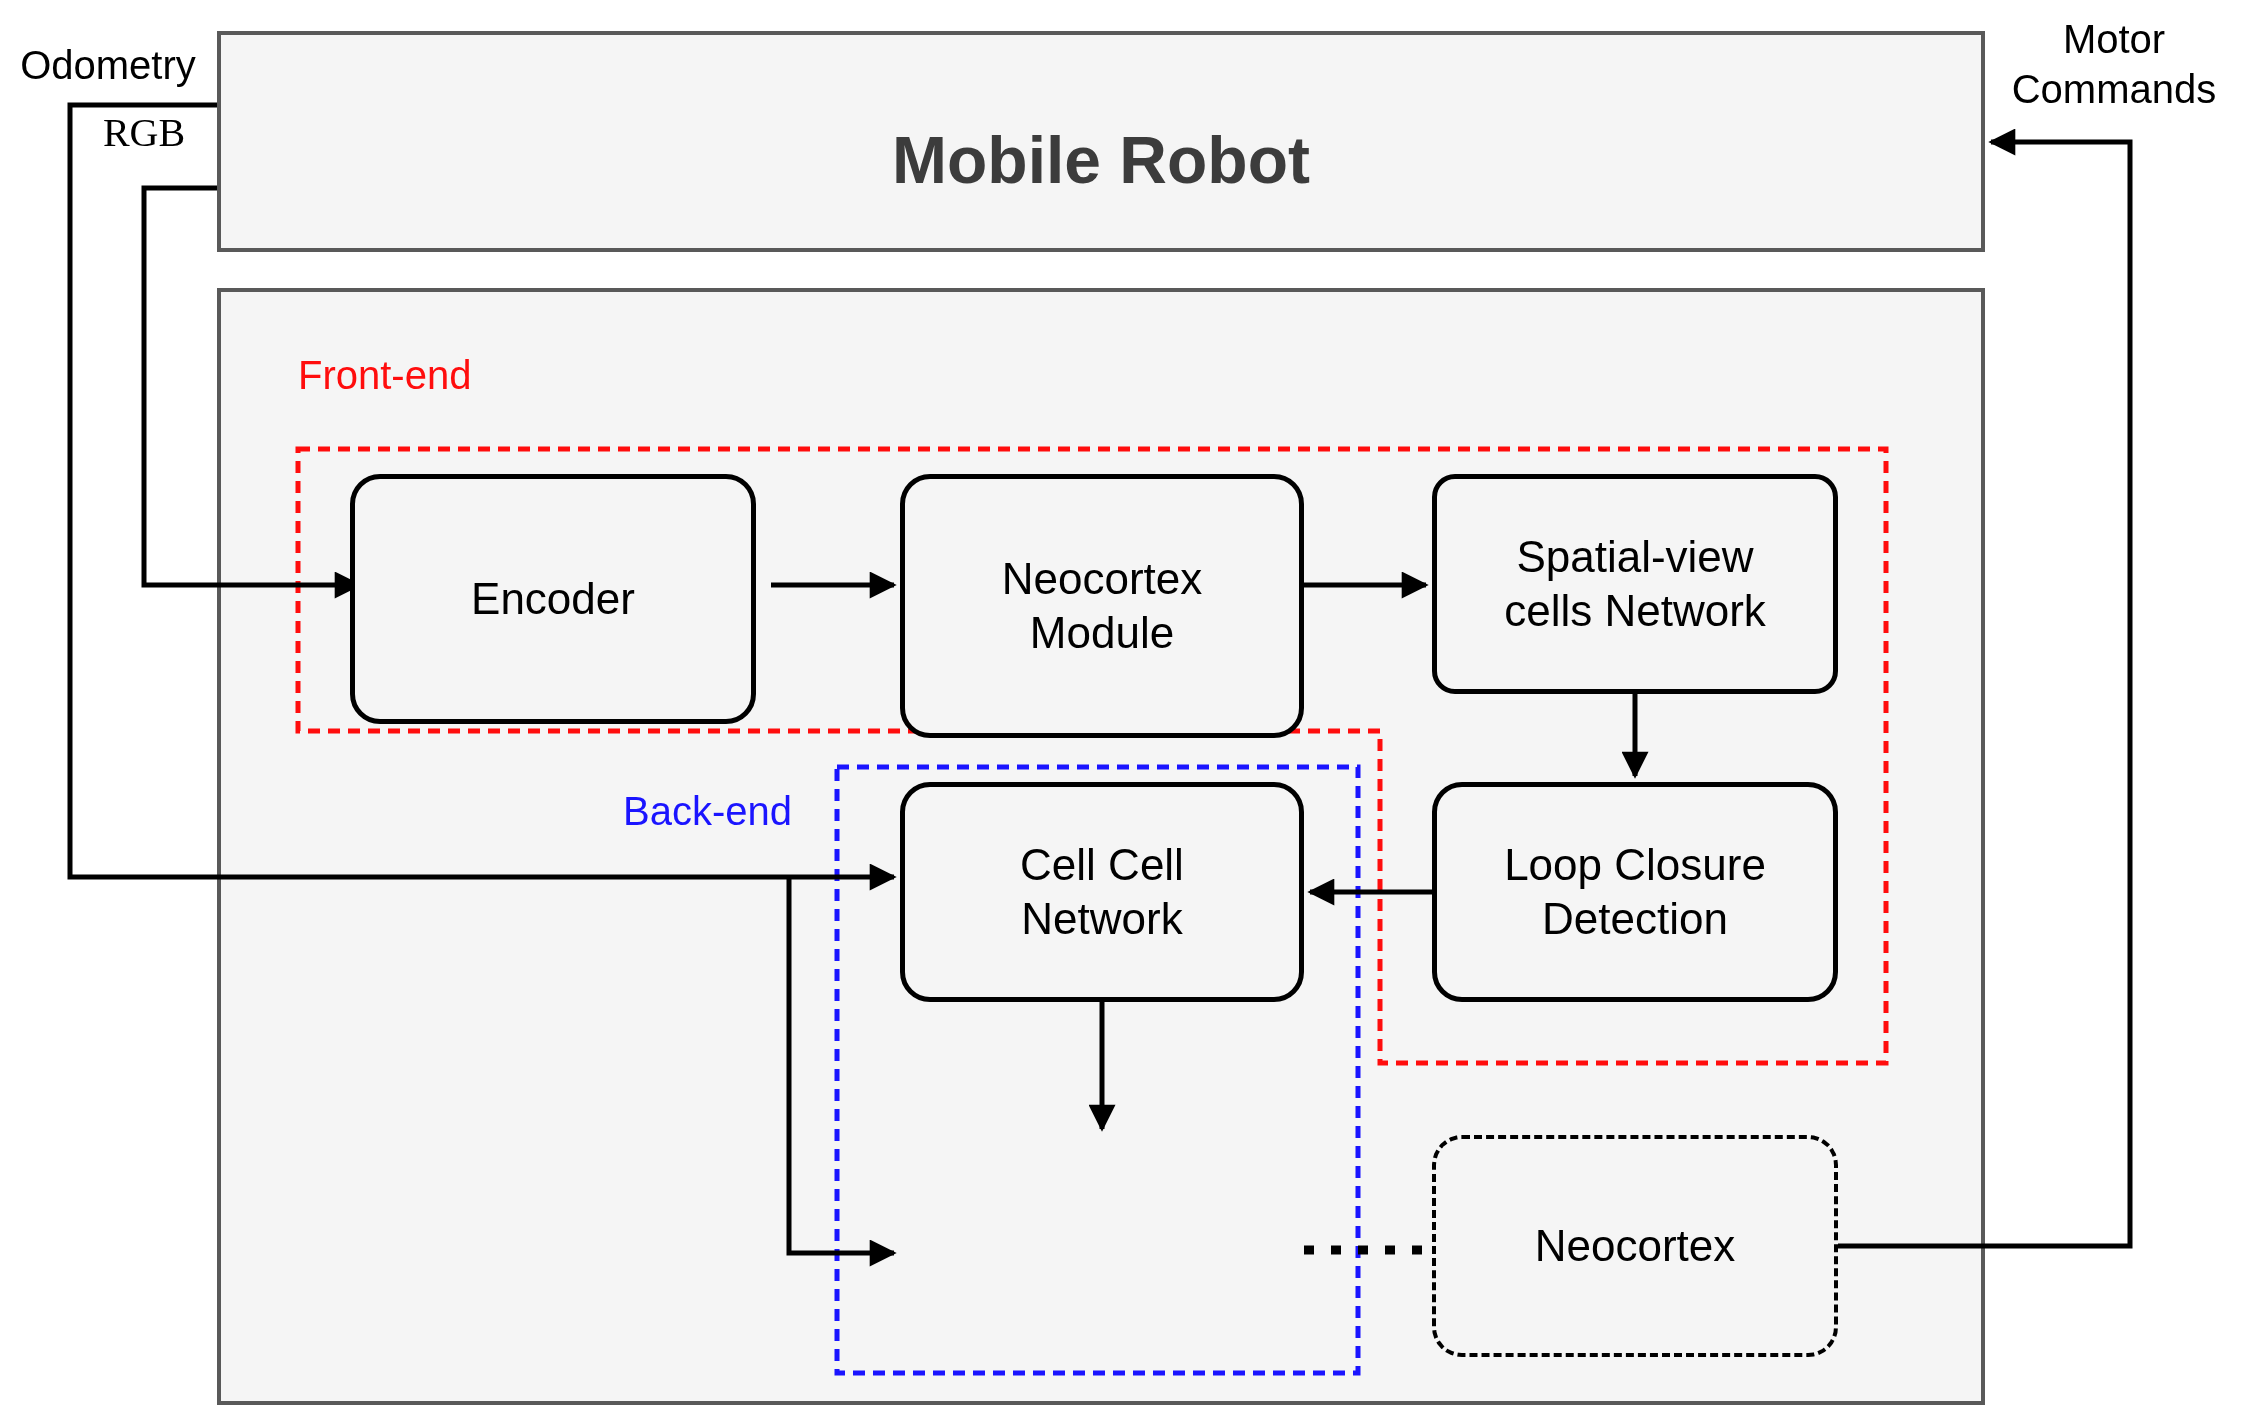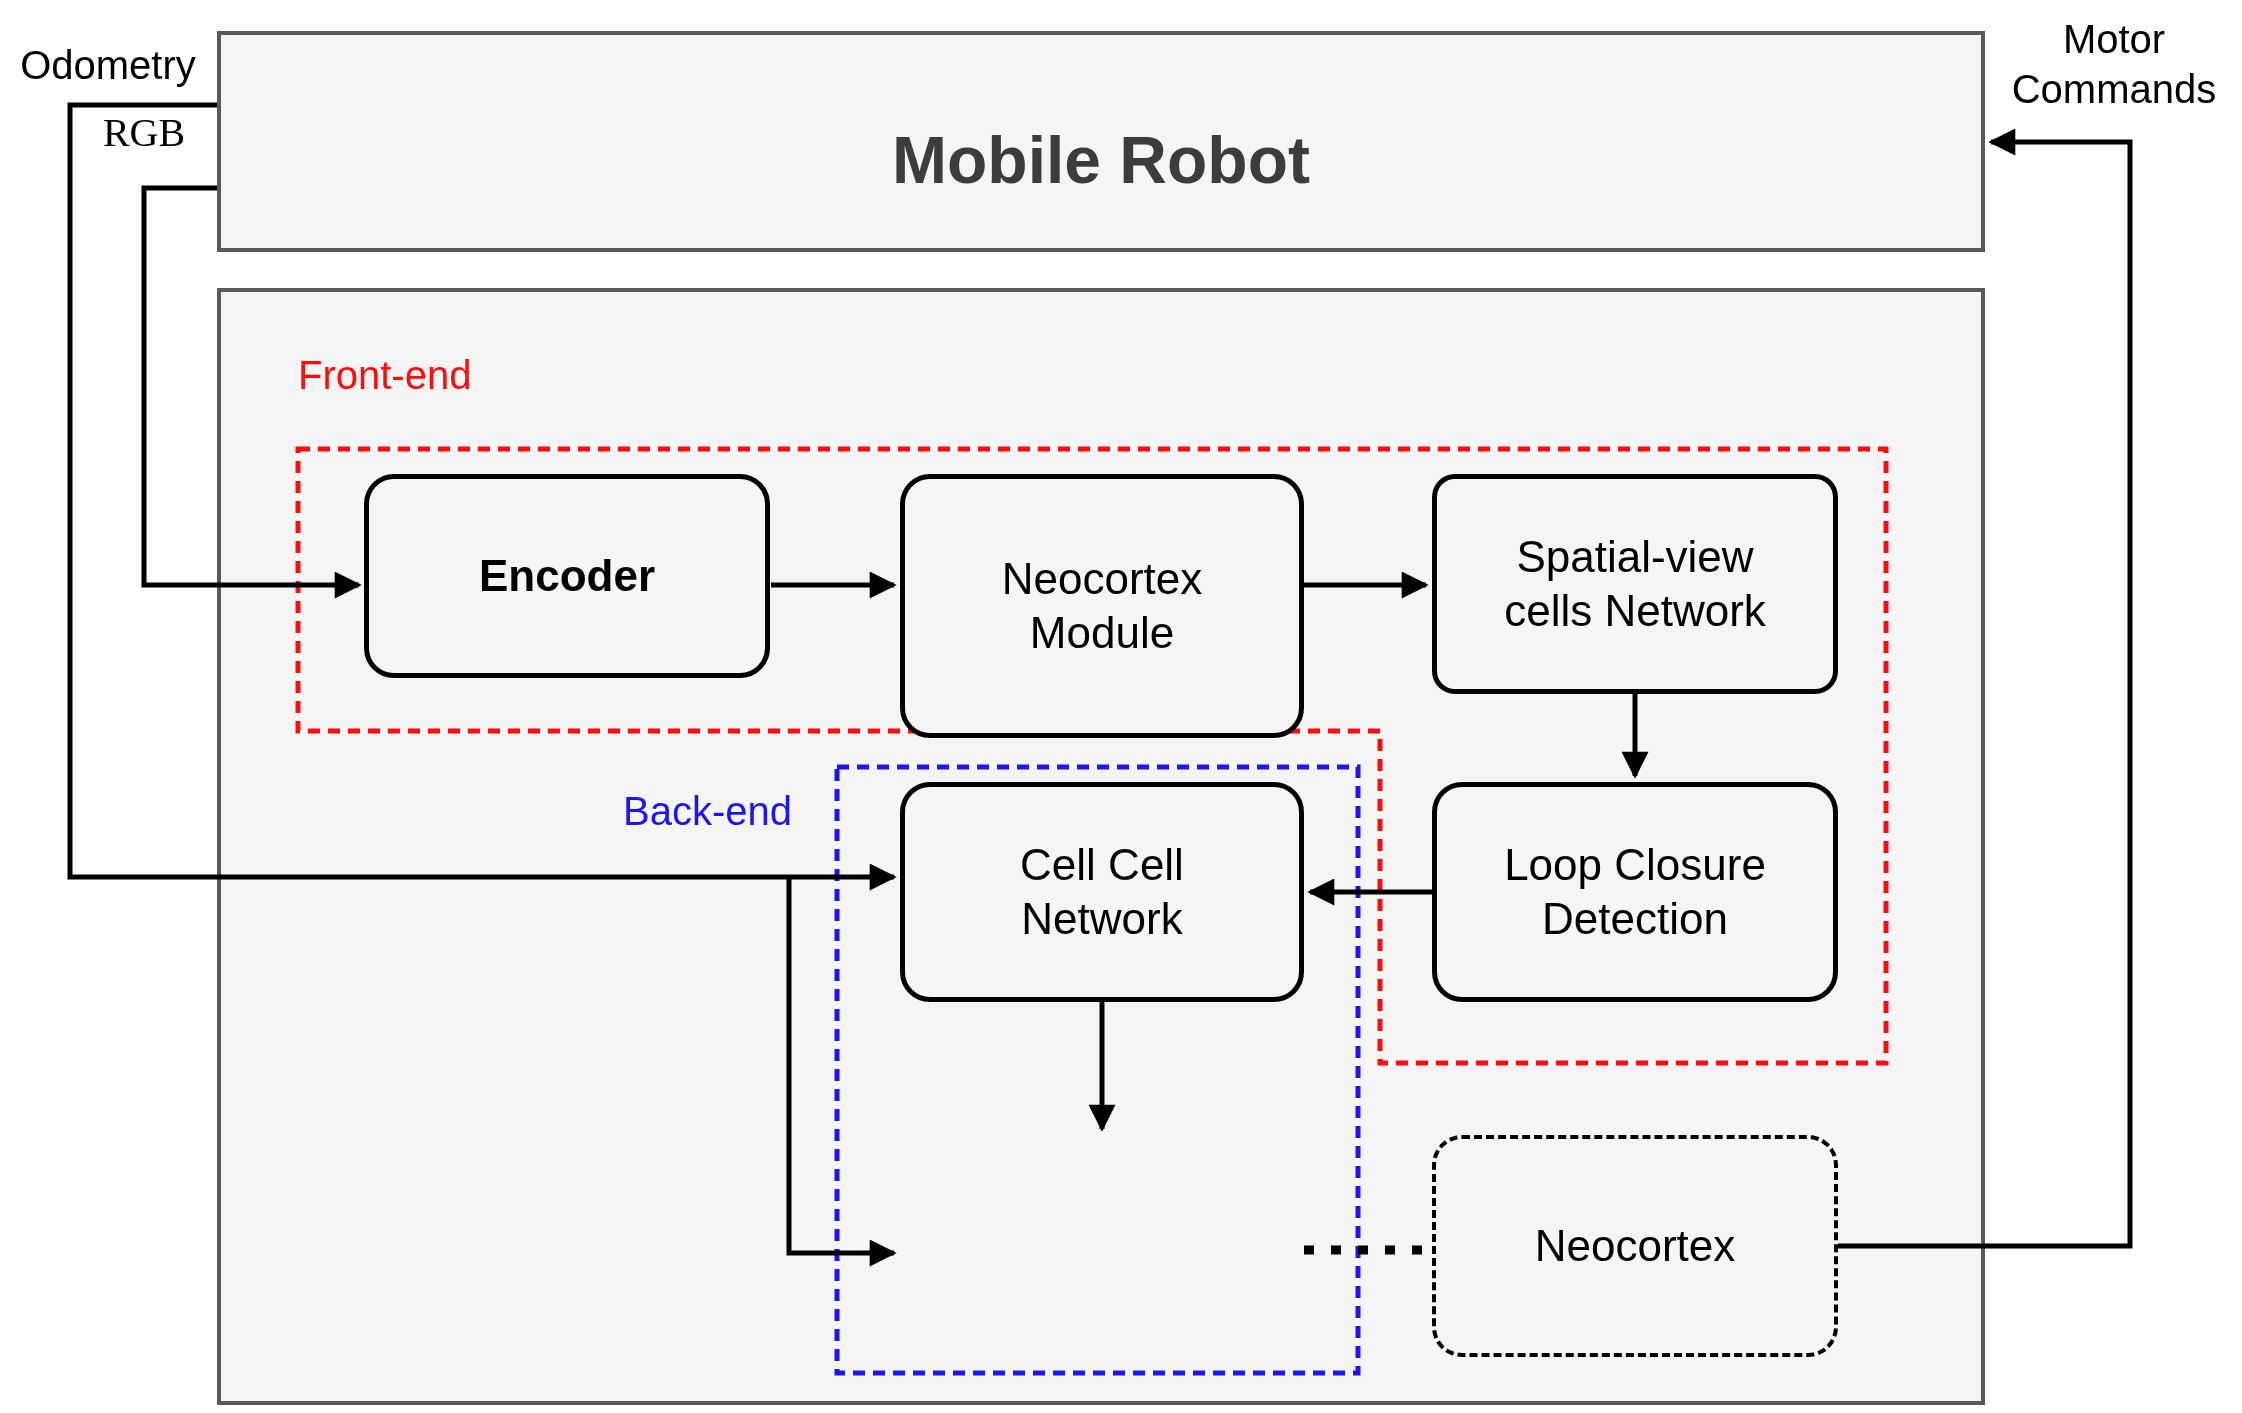--- a/index.html
+++ b/index.html
@@ -34,21 +34,21 @@
     position:absolute;
     background:var(--container-fill,#f5f5f5);
     border:5px solid var(--node-border,#000);
     border-radius:30px;
     box-sizing:border-box;
     display:flex;flex-direction:column;align-items:center;justify-content:center;
     font-size:44px;line-height:54px;color:var(--label-text,#000);
     text-align:center;
   }
   .node .l2:empty{display:none;}
-  .node-encoder{left:364px;top:474px;width:406px;height:204px;font-weight:bold;}
+  .node-encoder{left:350px;top:474px;width:406px;height:250px;}
   .node-neocortex{left:900px;top:474px;width:404px;height:264px;}
   .node-spatial{left:1432px;top:474px;width:406px;height:220px;border-radius:23px;}
   .node-pose-cell{left:900px;top:782px;width:404px;height:220px;}
   .node-loop-closure{left:1432px;top:782px;width:406px;height:220px;}
   .node-experience-map{left:900px;top:1135px;width:404px;height:222px;}
   .node-navigation{
     left:1432px;top:1135px;width:406px;height:222px;
     border:4px dashed var(--node-border,#000);
   }
   .ext-label{

